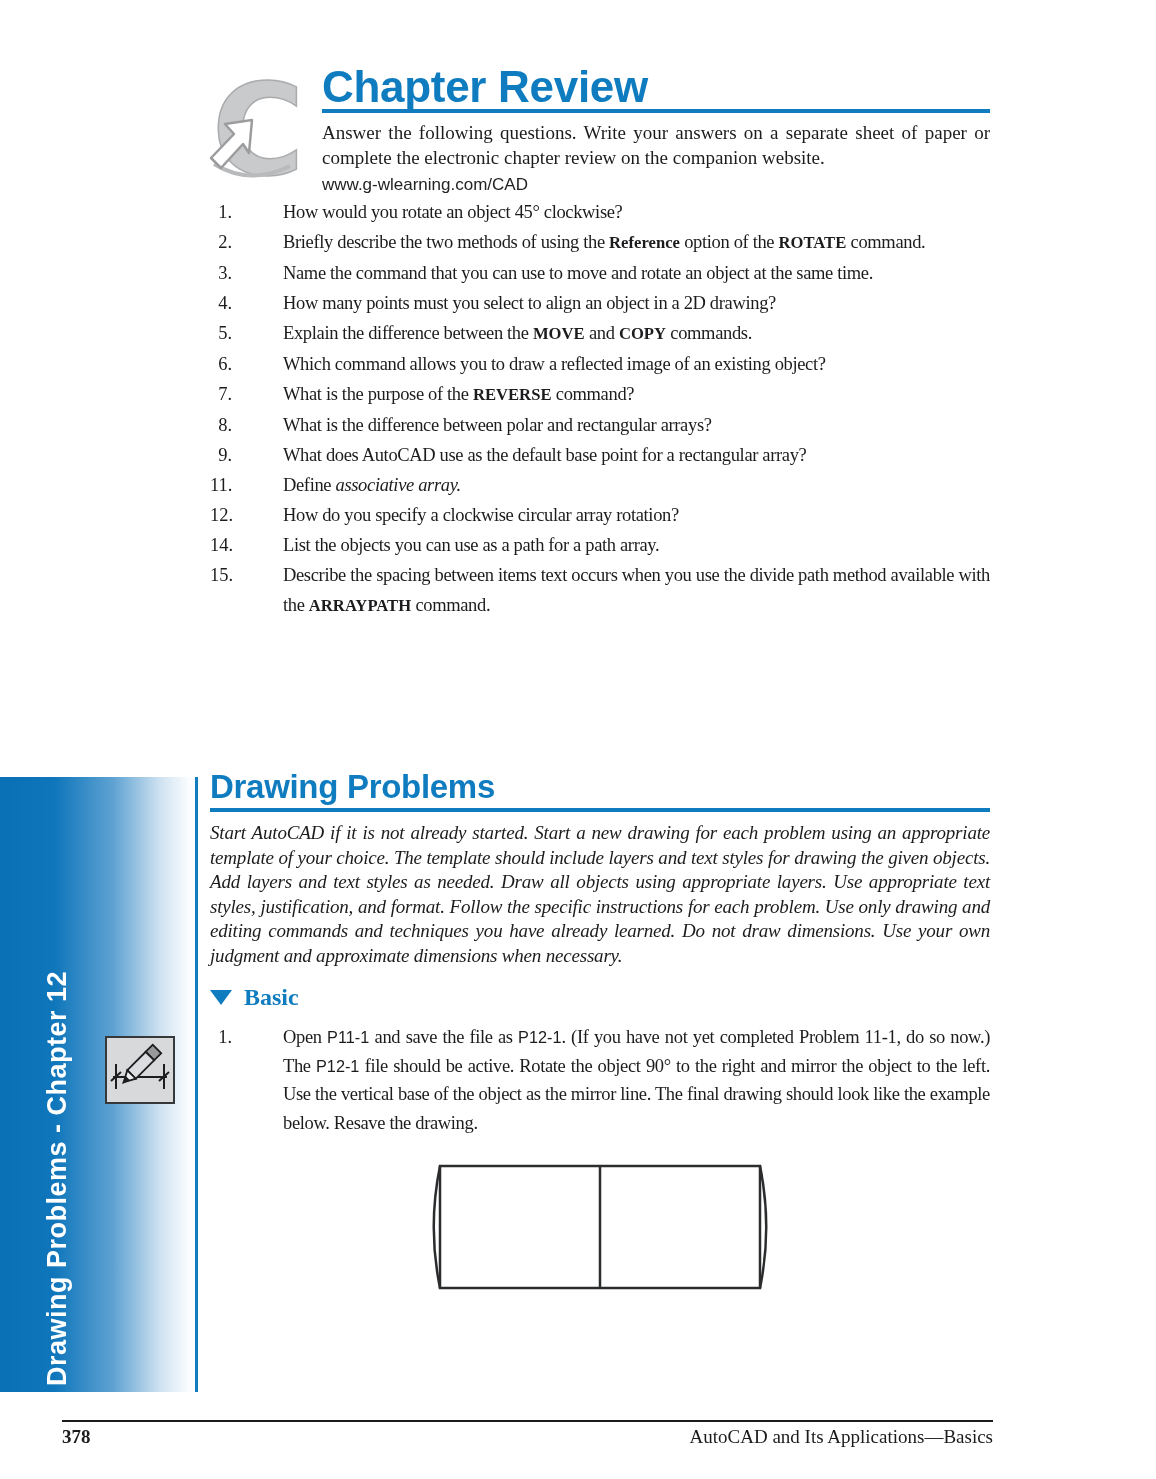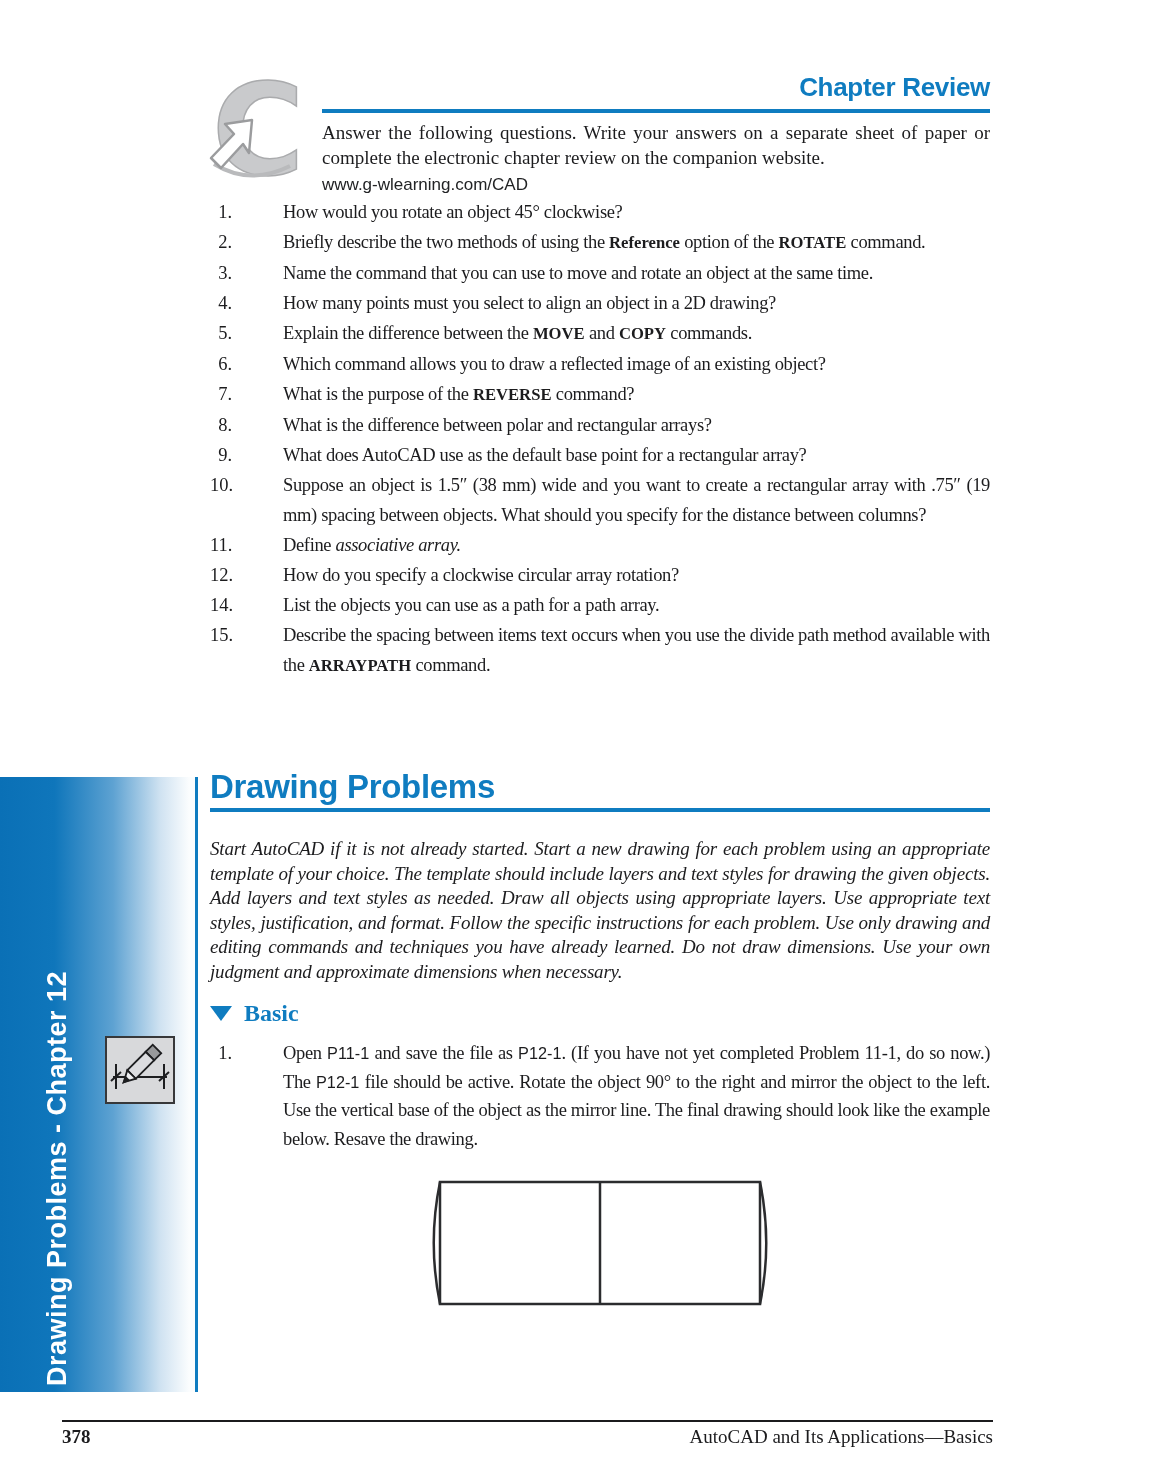--- a/index.html
+++ b/index.html
@@ -18,25 +18,24 @@
     color: var(--ink);
     overflow: hidden;
   }
 
   
   .cr-logo { position: absolute; left: 198px; top: 58px; width: 122px; height: 136px; }
   .cr-head { position: absolute; left: 322px; top: 68px; width: 668px; }
   .cr-head h1 {
     font-family: "Liberation Sans", sans-serif;
     font-weight: bold;
-    font-size: 26px;
+    font-size: 44px;
     line-height: 38px;
     color: var(--accent);
     letter-spacing: -0.3px;
-    text-align: right;
   }
   .head-rule { height: 4px; background: var(--accent); margin-top: 3px; }
   .cr-intro {
     margin-top: 7px;
     font-size: 19px;
     line-height: 25px;
     text-align: justify;
   }
   .cr-url {
     margin-top: 5px;
@@ -67,21 +66,21 @@
   .dp { position: absolute; left: 210px; top: 768px; width: 780px; }
   .dp h2 {
     font-family: "Liberation Sans", sans-serif;
     font-weight: bold;
     font-size: 33px;
     line-height: 37px;
     color: var(--accent);
     letter-spacing: -0.3px;
   }
   .dp-intro {
-    margin-top: 25px;
+    margin-top: 9px;
     font-style: italic;
     font-size: 19px;
     line-height: 24.5px;
     text-align: justify;
     letter-spacing: -0.2px;
   }
   .basic-head { margin-top: 16px; display: flex; align-items: center; }
   .tri-down {
     width: 0; height: 0;
     border-left: 11px solid transparent;
@@ -178,24 +177,20 @@
         <span class="li-num">7.</span>
         <span class="li-body"><span class="seg-plain">What is the purpose of the </span><span class="seg-cmd">REVERSE</span><span class="seg-plain"> command?</span></span>
       </li>
       <li>
         <span class="li-num">8.</span>
         <span class="li-body"><span class="seg-plain">What is the difference between polar and rectangular arrays?</span></span>
       </li>
       <li>
         <span class="li-num">9.</span>
         <span class="li-body"><span class="seg-plain">What does AutoCAD use as the default base point for a rectangular array?</span></span>
-      </li>
-      <li>
-        <span class="li-num">10.</span>
-        <span class="li-body"><span class="seg-plain">Suppose an object is 1.5″ (38 mm) wide and you want to create a rectangular array with .75″ (19 mm) spacing between objects. What should you specify for the distance between columns?</span></span>
       </li>
       <li>
         <span class="li-num">11.</span>
         <span class="li-body"><span class="seg-plain">Define </span><span class="seg-em">associative array.</span></span>
       </li>
       <li>
         <span class="li-num">12.</span>
         <span class="li-body"><span class="seg-plain">How do you specify a clockwise circular array rotation?</span></span>
       </li>
       <li>

